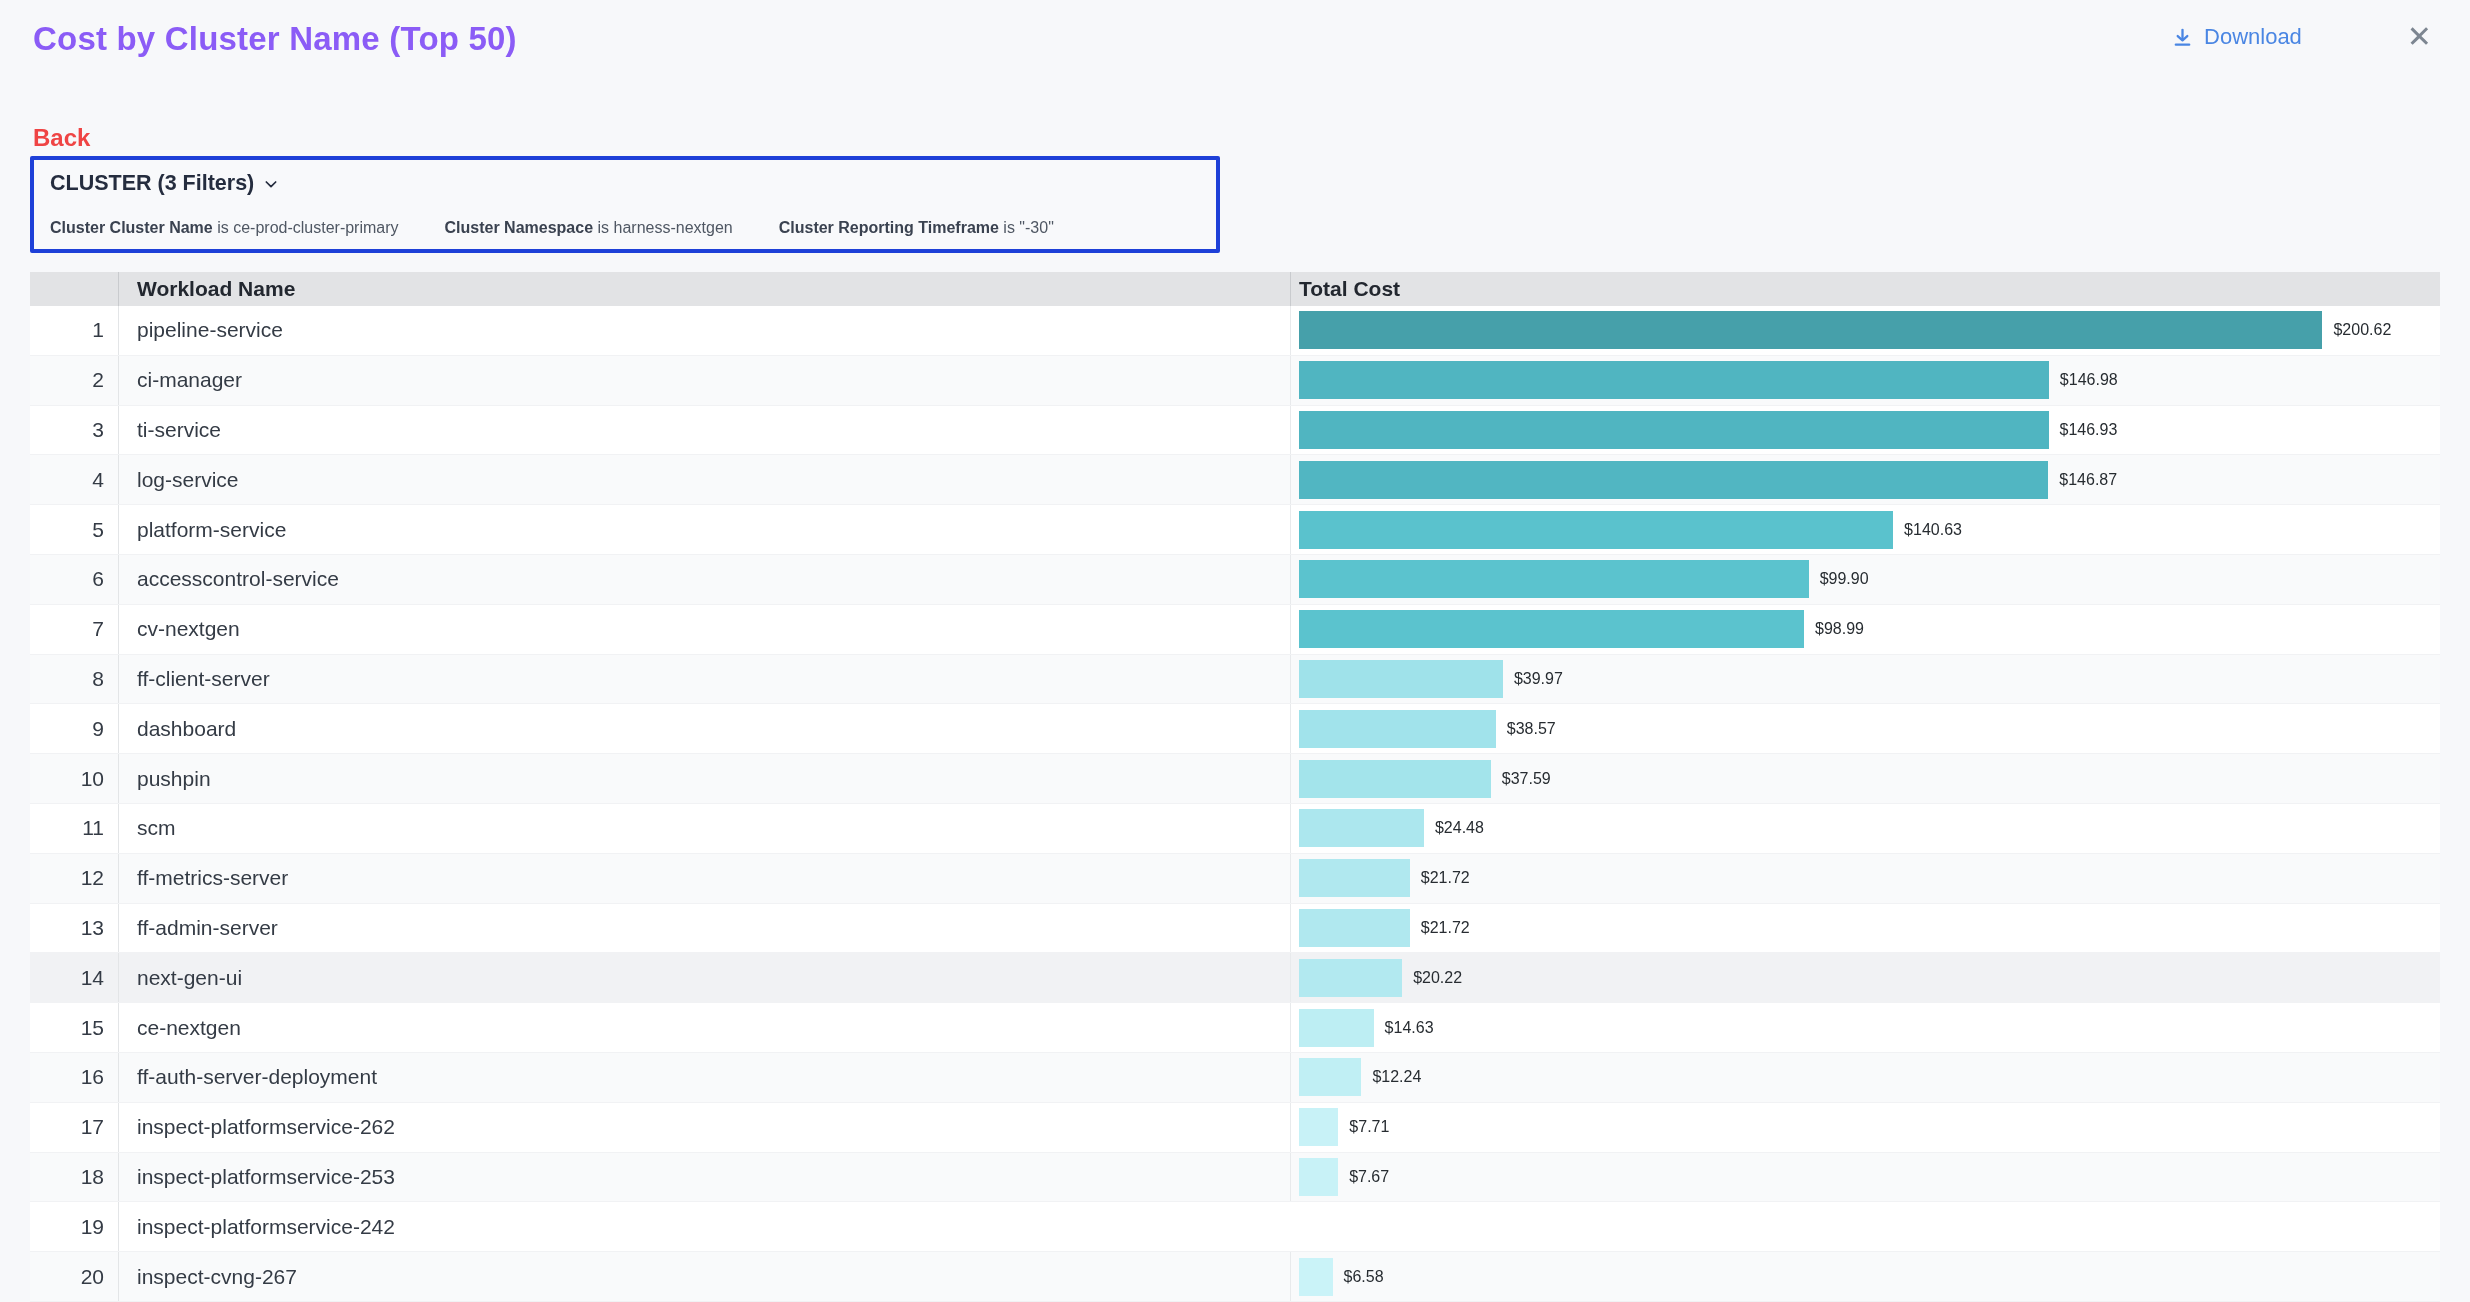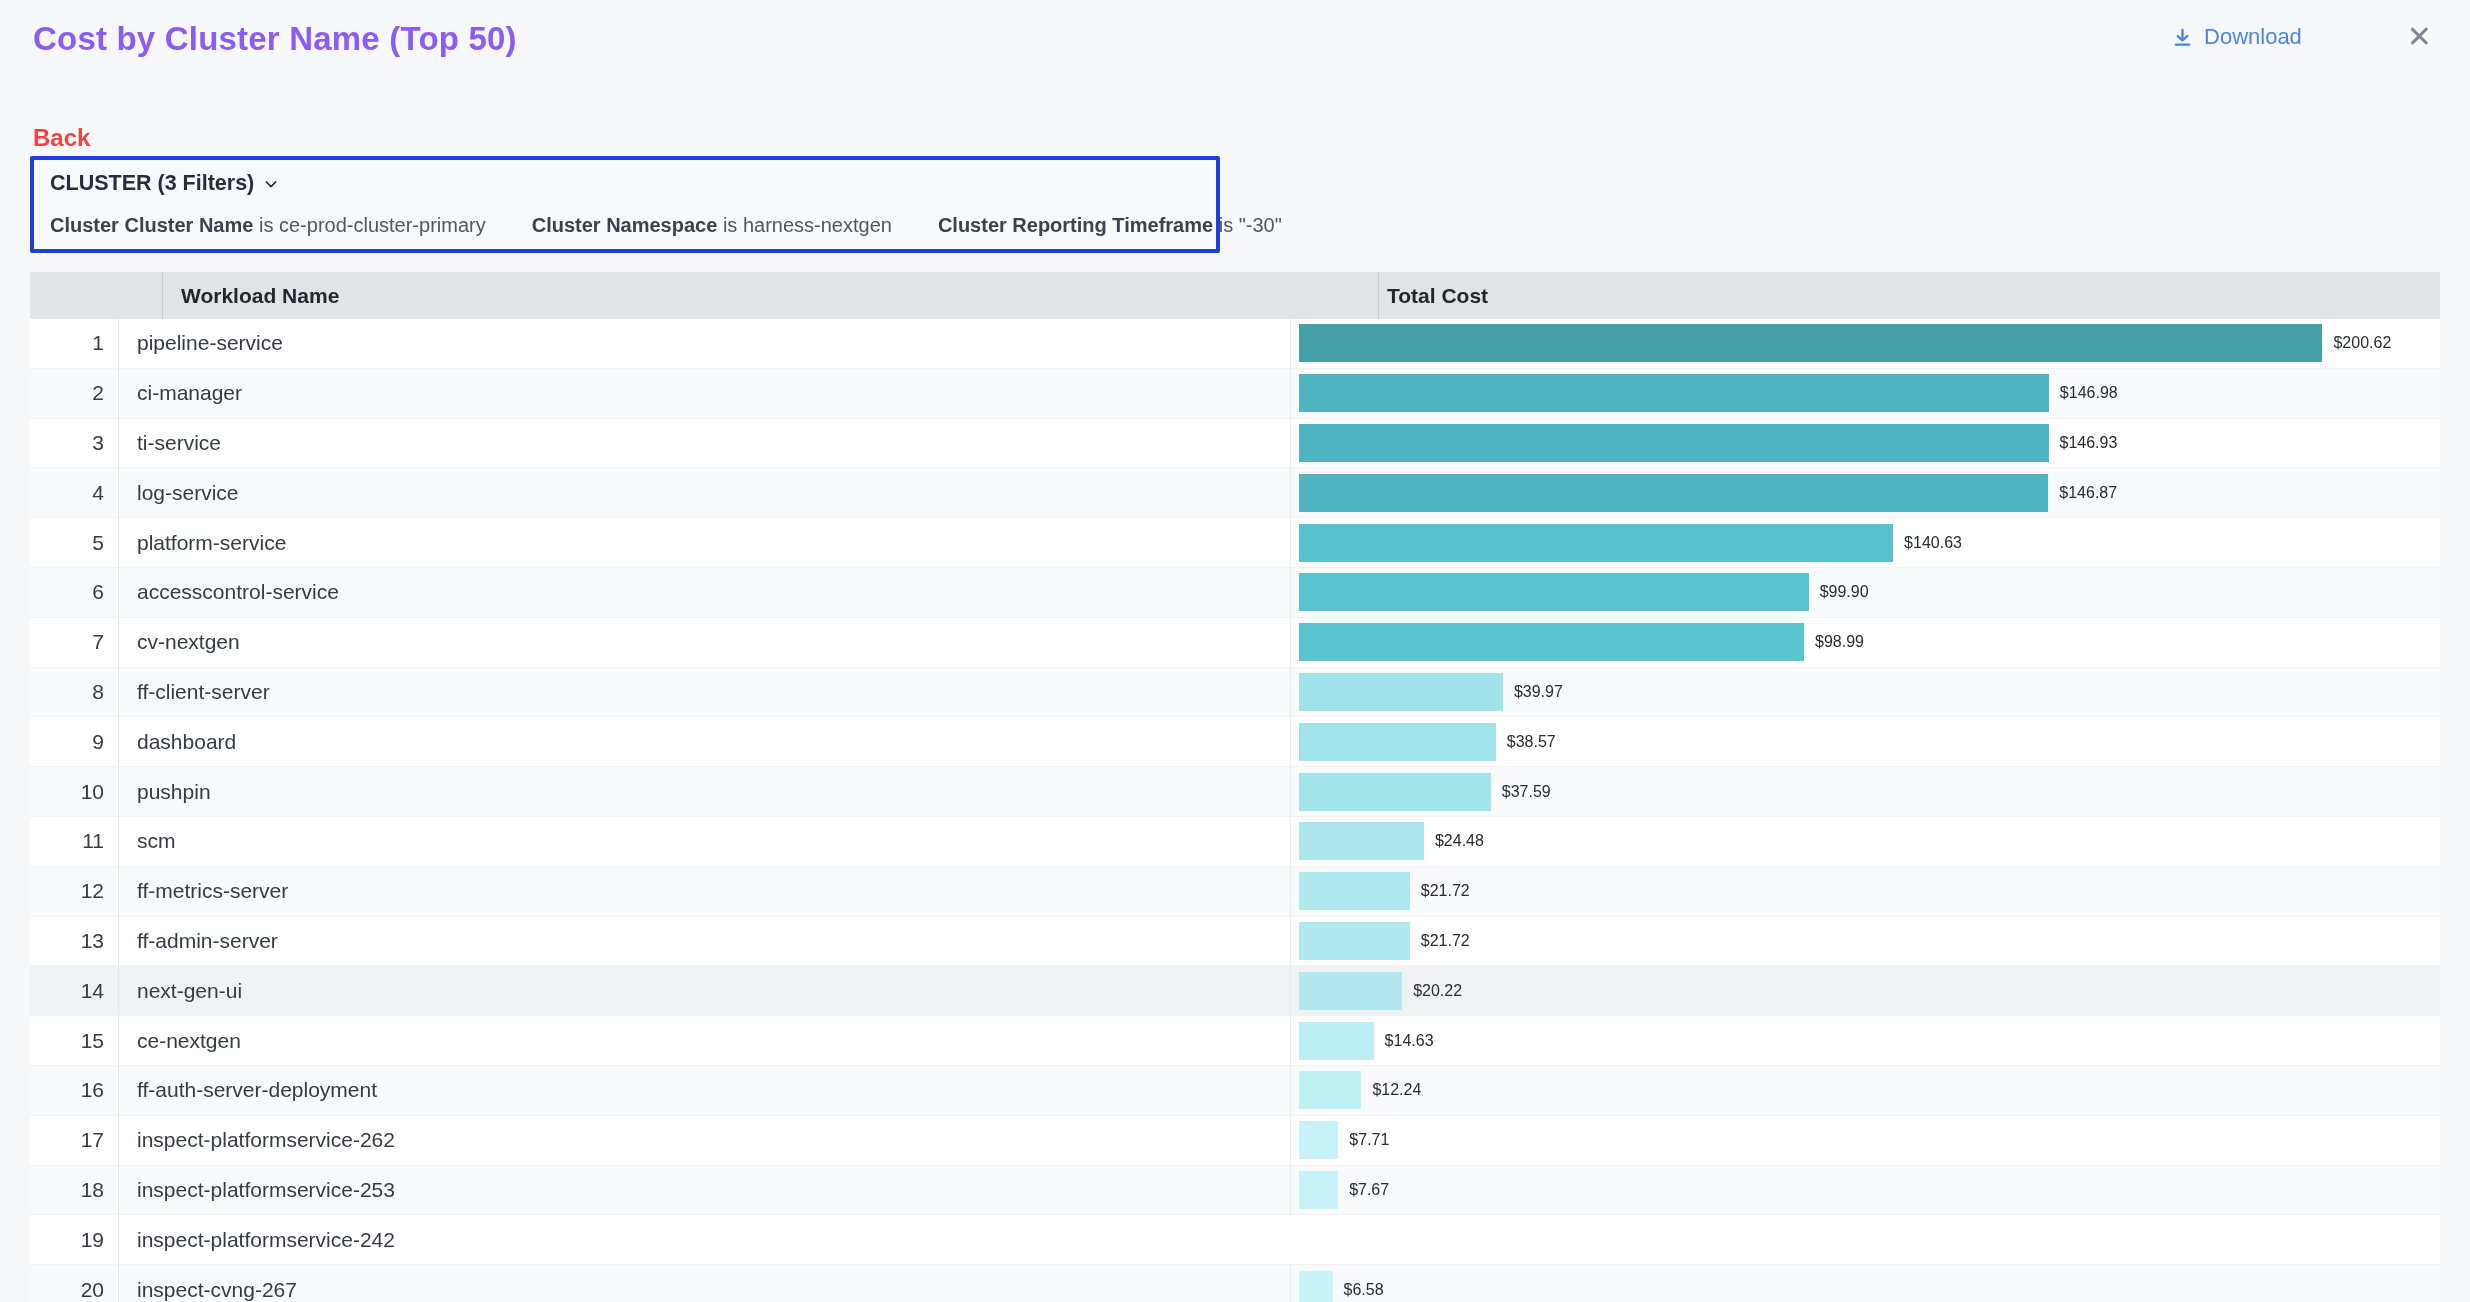--- a/index.html
+++ b/index.html
@@ -38,32 +38,32 @@
   .filter-panel {
     position: absolute; left: 30px; top: 156px; width: 1190px; height: 97px;
     border: 4px solid #1e40d8; border-radius: 2px; background: #f8f9fb;
     padding: 11px 16px 12px 16px;
     display: flex; flex-direction: column; justify-content: space-between;
   }
   .filter-group-toggle {
     display: flex; align-items: center; gap: 9px;
     font-size: 21.5px; font-weight: 700; color: #252d3f; cursor: pointer;
   }
-  .filter-list { display: flex; gap: 46px; font-size: 20px; white-space: nowrap; margin-top: 10px; }
+  .filter-list { display: flex; gap: 46px; font-size: 16px; white-space: nowrap; margin-top: 10px; }
   .filter-item .filter-label { font-weight: 700; color: #3a4250; }
   .filter-item .filter-condition { color: #4f5763; }
 
   
   .cost-table {
     position: absolute; left: 30px; top: 272px; width: 2410px; bottom: 0;
     background: #ffffff; overflow: hidden;
   }
   .table-header {
-    display: flex; height: 47px; background: #e2e3e5;
-    font-weight: 700; font-size: 21px; color: #22272f; align-items: center; gap: 44px;
+    display: flex; height: 34px; background: #e2e3e5;
+    font-weight: 700; font-size: 21px; color: #22272f; align-items: center;
   }
   .col-rank { width: 88px; flex: 0 0 88px; text-align: right; padding-right: 14px; }
   .col-name { width: 1172px; flex: 0 0 1172px; padding-left: 18px; }
   .col-cost { flex: 1 1 auto; padding-left: 8px; }
   .table-header .col-name { border-left: 1px solid #c9cbce; align-self: stretch; display: flex; align-items: center; }
   .table-header .col-cost { border-left: 1px solid #c9cbce; align-self: stretch; display: flex; align-items: center; }
 
   .table-body { display: block; }
   .table-row {
     display: flex; height: 49.8px; align-items: center;

